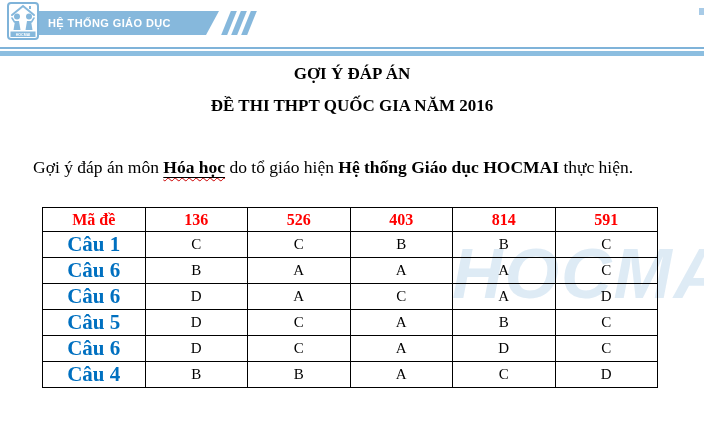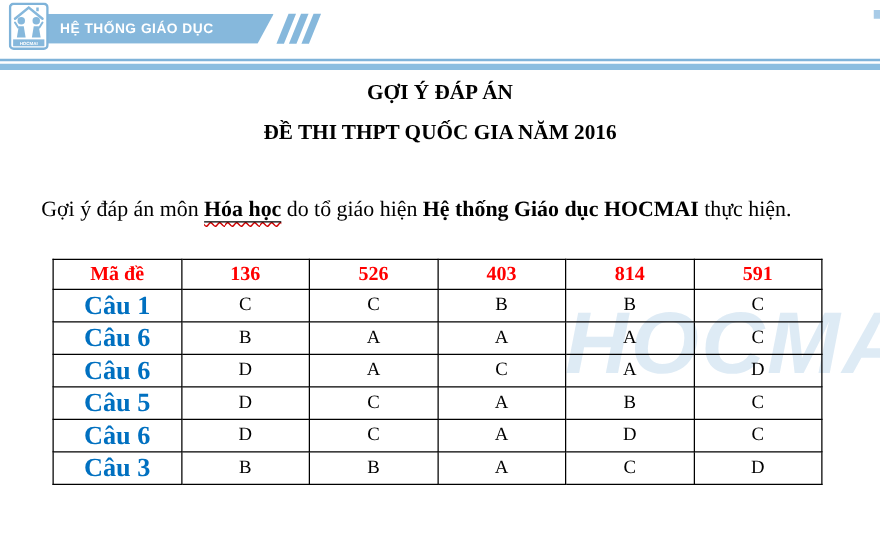--- a/index.html
+++ b/index.html
@@ -174,21 +174,21 @@
       </tr>
       <tr>
         <th class="row-label">Câu 6</th>
         <td>D</td>
         <td>C</td>
         <td>A</td>
         <td>D</td>
         <td>C</td>
       </tr>
       <tr>
-        <th class="row-label">Câu 3</th>
+        <th class="row-label">Câu 4</th>
         <td>B</td>
         <td>B</td>
         <td>A</td>
         <td>C</td>
         <td>D</td>
       </tr>
     </tbody>
 </table>
 
 </body></html>

